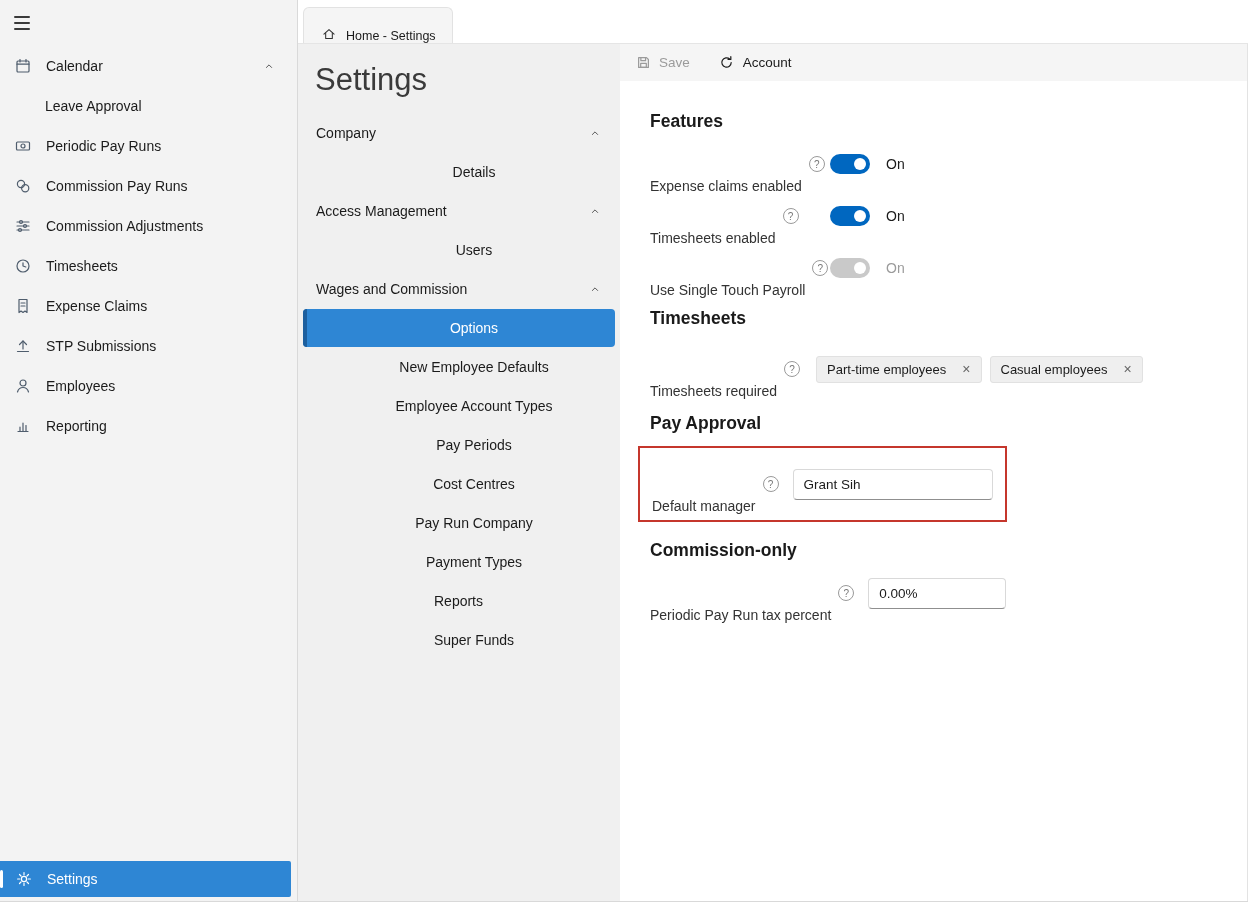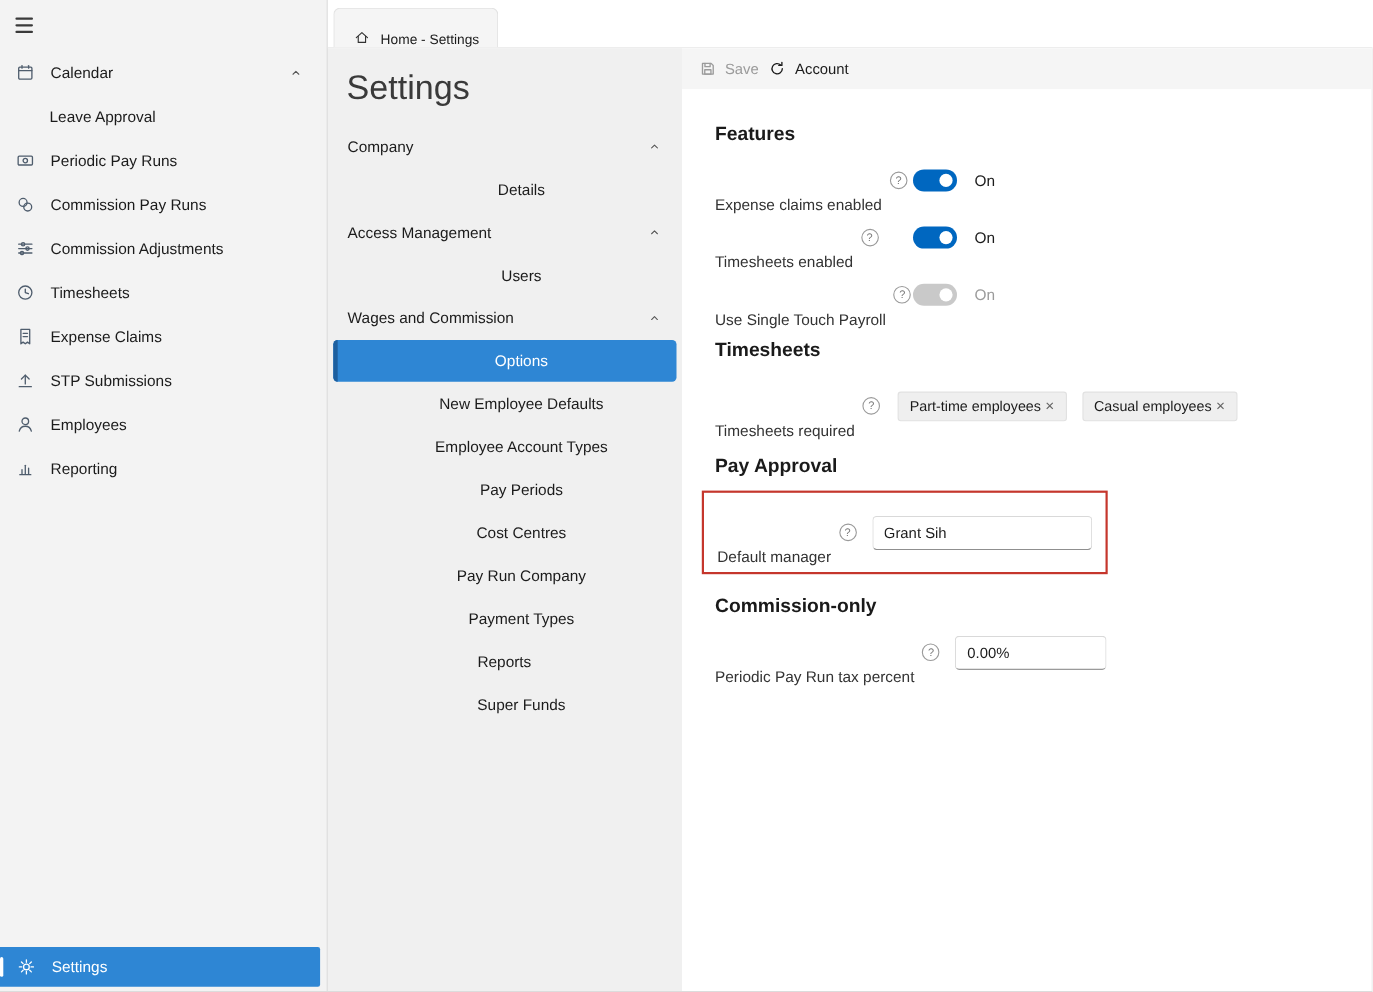--- a/index.html
+++ b/index.html
@@ -40,40 +40,40 @@
   .settings-nav{ width:322px; flex:none; background:#f0f0f0; padding:10px 5px 0 5px; overflow:hidden; }
   .settings-nav h1{ font-size:31px; font-weight:400; color:#3a3a3a; margin:8px 0 16px 12px; }
   .nav-item{ height:38px; margin:1px 0; display:flex; align-items:center; padding:0 14px 0 13px; border-radius:4px; color:#1b1b1b; cursor:pointer; position:relative;justify-content:center; }
   .nav-item.sub{ padding-left:44px; }
   .nav-item .chev{ margin-left:auto; display:flex; }
   .nav-item.selected{ background:var(--accent); color:#fff; }
   .nav-item.selected::before{ content:""; position:absolute; left:0; top:0; bottom:0; width:4px; background:var(--accent-dark); border-radius:4px 0 0 4px; }
 
   
   .content{ flex:1; display:flex; flex-direction:column; background:#fff; border-right:1px solid #e3e3e3; min-width:0; }
-  .toolbar{ height:37px; background:#f5f5f5; display:flex; align-items:center; gap:8px; padding:0 14px; flex:none; }
+  .toolbar{ height:37px; background:#f5f5f5; display:flex; align-items:center; gap:28px; padding:0 14px; flex:none; }
   .tool-btn{ display:flex; align-items:center; gap:7px; background:none; border:none; font:inherit; font-size:13.5px; color:#1b1b1b; cursor:pointer; }
   .tool-btn.disabled{ color:#9b9b9b; cursor:default; }
   .tool-btn .icon svg{ stroke:#1b1b1b; stroke-width:1.3; }
   .tool-btn.disabled .icon svg{ stroke:#9b9b9b; }
 
   .content-body{ padding:16px 30px; overflow:hidden; }
   h2.section{ font-size:17.5px; font-weight:700; color:#1a1a1a; margin:14px 0 6px; }
   .feature-row{ position:relative; height:52px; display:flex; align-items:center; }
   .row-label{ font-size:14px; color:#333;margin-top:44px; }
   .help{ width:16px; height:16px; border:1px solid #9a9a9a; border-radius:50%; font-size:10px; color:#777; display:inline-flex; align-items:center; justify-content:center; margin-left:7px; flex:none; cursor:pointer; }
   .toggle{ position:absolute; left:180px; width:40px; height:20px; border-radius:10px; background:var(--toggle-on); display:inline-block; cursor:pointer; }
   .toggle .knob{ position:absolute; top:4px; width:12px; height:12px; border-radius:50%; background:#fff; }
   .toggle.on .knob{ right:4px; }
   .toggle.disabled{ background:#c9c9c9; }
   .state{ position:absolute; left:236px; color:#1b1b1b; }
   .state.dim{ color:#9b9b9b; }
 
   .chip-row{ display:flex; align-items:center; margin:10px 0 6px; min-height:36px; }
-  .chip{ background:#efefef; border:1px solid #e1e1e1; border-radius:3px; padding:5px 10px; display:inline-flex; align-items:center; gap:4px; font-size:13px; margin-right:14px; color:#1b1b1b; }
+  .chip{ background:#efefef; border:1px solid #e1e1e1; border-radius:3px; padding:5px 10px; display:inline-flex; align-items:center; gap:16px; font-size:13px; margin-right:8px; color:#1b1b1b; }
   .chip .x{ color:#666; cursor:pointer; font-size:14px; line-height:1; }
   .chip-row .row-label + .help{ margin-right:16px; }
 
   .annotated{ border:2px solid var(--red); padding:6px 12px; display:inline-flex; align-items:center; margin:6px 0 4px -12px; }
   .txt{ height:31px; border:1px solid #d9d9d9; border-bottom-color:#8f8f8f; border-radius:4px; padding:0 10px; font:inherit; font-size:13.5px; background:#fff; color:#1b1b1b; }
   .txt.manager{ width:200px; margin-left:14px; }
   .txt.percent{ width:138px; margin-left:14px; }
   .input-row{ display:flex; align-items:center; height:52px; }
 </style>
 </head>

